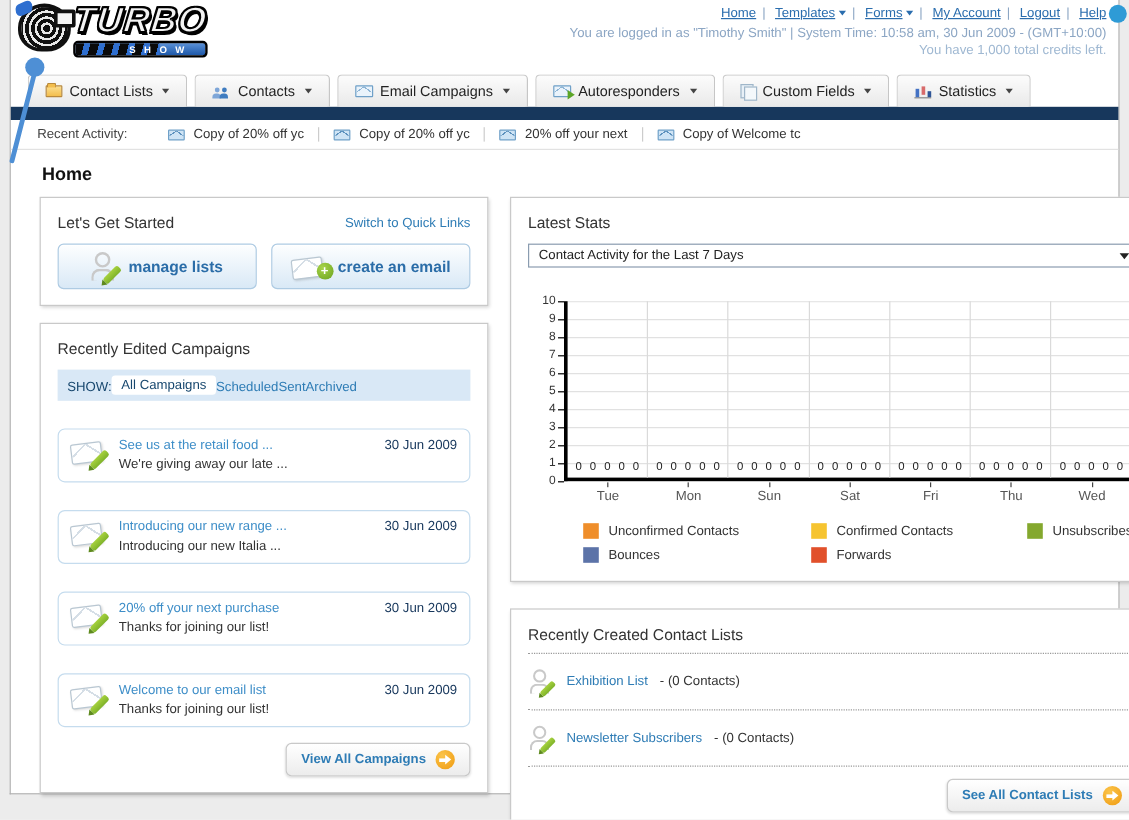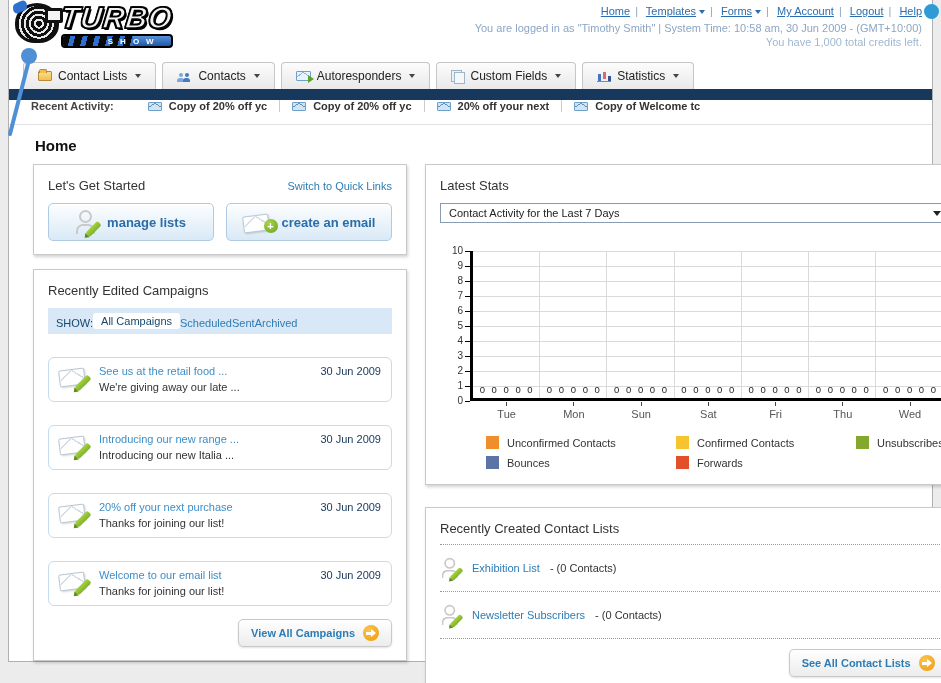--- a/index.html
+++ b/index.html
@@ -51,21 +51,21 @@
                 linear-gradient(to bottom left,transparent 44%,#8FB6D6 44% 56%,transparent 56%) no-repeat right top / 50% 62%; }
   .arrow-g::after { content:''; position:absolute; right:-4px; bottom:-3px; border-top:4px solid transparent; border-bottom:4px solid transparent; border-left:6px solid #5BA526; }
   .pages-i { width:13px; height:12px; }
   .pages-i::before { content:''; position:absolute; left:0; top:0; width:9px; height:10px; background:#E8F0F7; border:1px solid #9FB6C9; }
   .pages-i::after { content:''; position:absolute; left:3px; top:2px; width:9px; height:10px; background:#F4F8FB; border:1px solid #9FB6C9; }
   .chart-i { width:14px; height:12px; border-bottom:1px solid #888; }
   .chart-i::before { content:''; position:absolute; left:1px; bottom:0; width:3px; height:7px; background:#4472C4; box-shadow:5px -2px 0 0 #D86B6B; }
   .chart-i::after { content:''; position:absolute; left:11px; bottom:0; width:3px; height:5px; background:#2F5597; }
 
   
-  .activity { display:flex; align-items:flex-start; height:25px; padding-left:22px; font-size:11px; color:#333; border-bottom:1px solid #E2E2E2;font-weight:bold; }
+  .activity { display:flex; align-items:center; height:25px; padding-left:22px; font-size:11px; color:#333; border-bottom:1px solid #E2E2E2; }
   .activity .alabel { margin-right:22px; color:#444; }
   .aitem { display:flex; align-items:center; gap:7px; padding:0 12px; border-right:1px solid #CCC; color:#333; cursor:pointer; }
   .aitem:last-child { border-right:none; }
   .env-s { position:relative; width:14px; height:9px; background:#CFE4F5; border:1px solid #6FA0C8; border-radius:1px; flex:0 0 auto; }
   .env-s::before { content:''; position:absolute; inset:0;
      background:linear-gradient(to bottom right,transparent 44%,#5E92BE 44% 58%,transparent 58%) no-repeat left top / 50% 62%,
                 linear-gradient(to bottom left,transparent 44%,#5E92BE 44% 58%,transparent 58%) no-repeat right top / 50% 62%; }
 
   
   .main { padding:8px 18px 0 24px; }
@@ -183,20 +183,25 @@
       <span class="ticon folder-i"></span>
       <span>Contact Lists</span>
       <span class="caret-d"></span>
     </div>
     <div class="tab">
       <span class="ticon people-i">
           <span class="pp pp1"></span>
           <span class="pp pp2"></span>
         </span>
       <span>Contacts</span>
+      <span class="caret-d"></span>
+    </div>
+    <div class="tab">
+      <span class="ticon env-i"></span>
+      <span>Email Campaigns</span>
       <span class="caret-d"></span>
     </div>
     <div class="tab">
       <span class="ticon env-i arrow-g"></span>
       <span>Autoresponders</span>
       <span class="caret-d"></span>
     </div>
     <div class="tab">
       <span class="ticon pages-i"></span>
       <span>Custom Fields</span>

